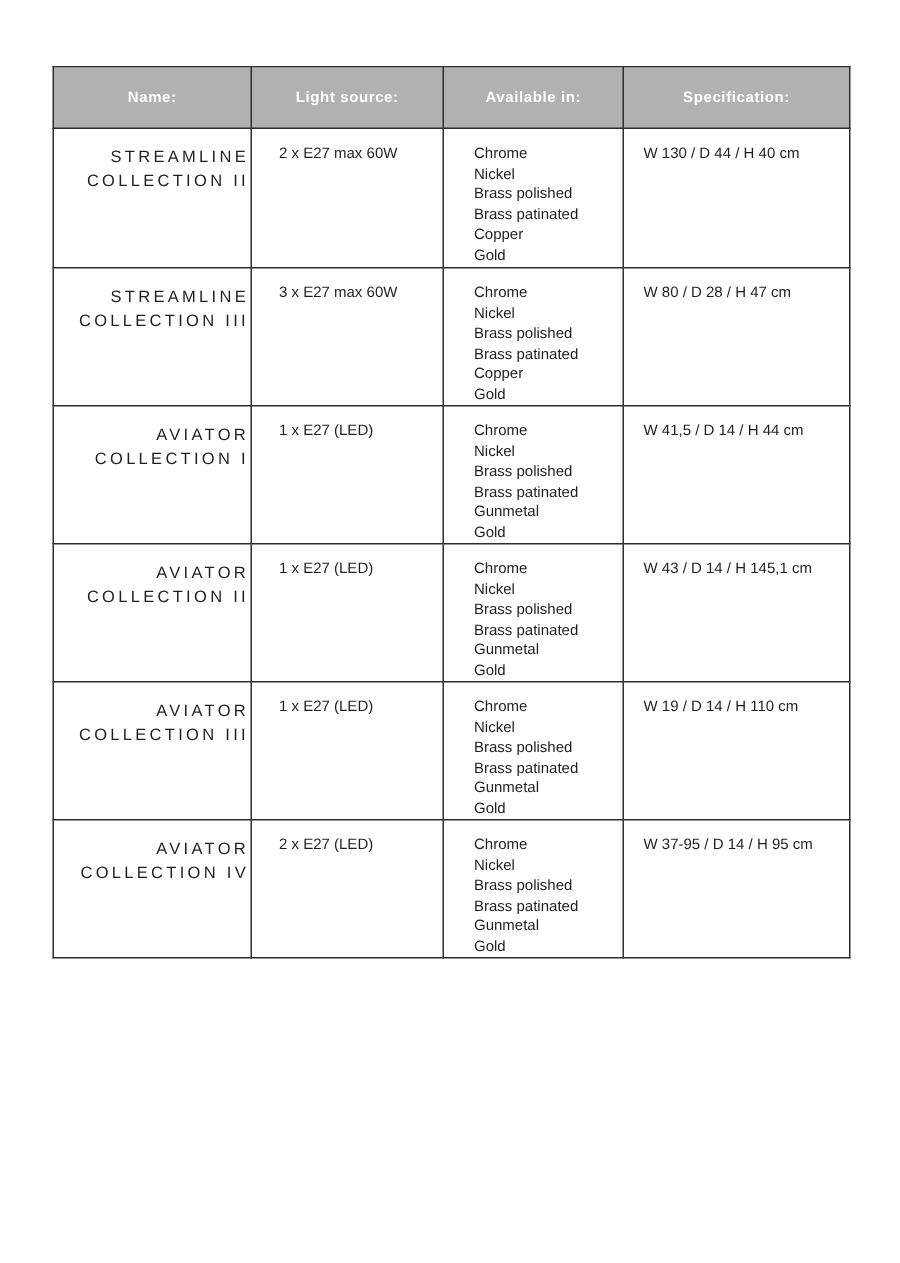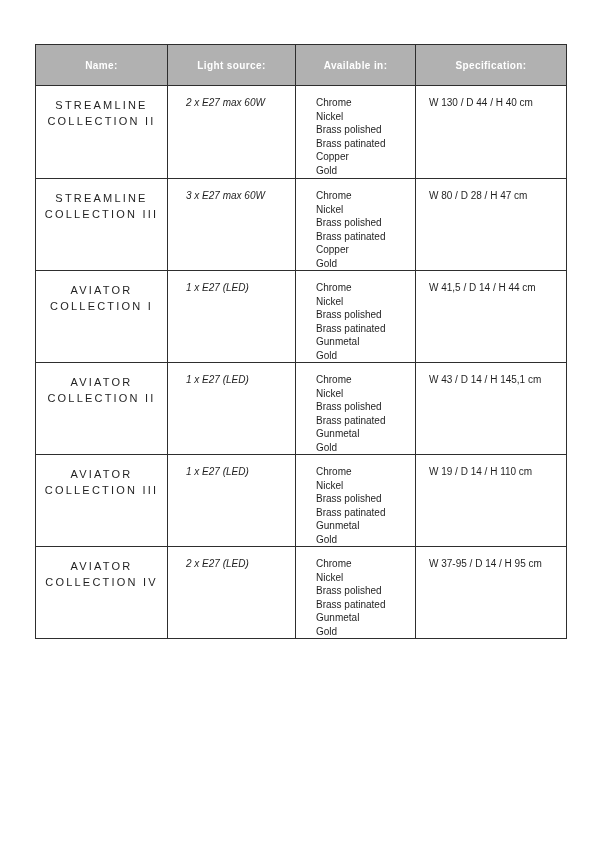--- a/index.html
+++ b/index.html
@@ -56,34 +56,33 @@
   tbody tr:nth-child(1) { height: 93px; }
   tbody tr:nth-child(2) { height: 92px; }
   tbody tr:nth-child(3) { height: 87px; }
   tbody tr:nth-child(4) { height: 86px; }
   tbody tr:nth-child(5) { height: 87px; }
   tbody tr:nth-child(6) { height: 86px; }
   tbody tr:nth-child(7) { height: 84px; }
   tbody tr:nth-child(8) { height: 85px; }
 
   td.c-name {
-    text-align: center;
+    text-align: right;
     padding-top: 11px;
     font-size: 11px;
     letter-spacing: 2.2px;
     line-height: 16px;
     color: #1f1f1f;
     white-space: pre-line;
   }
   td.c-light {
     padding: 11px 4px 0 18px;
     font-size: 10px;
     color: #1f1f1f;
     white-space: pre-line;
-    font-style: italic;
   }
   td.c-avail {
     padding: 10px 12px 0 20px;
     font-size: 10px;
     line-height: 13.5px;
     color: #1f1f1f;
     white-space: pre-line;
   }
   td.c-spec {
     padding: 11px 4px 0 13px;

